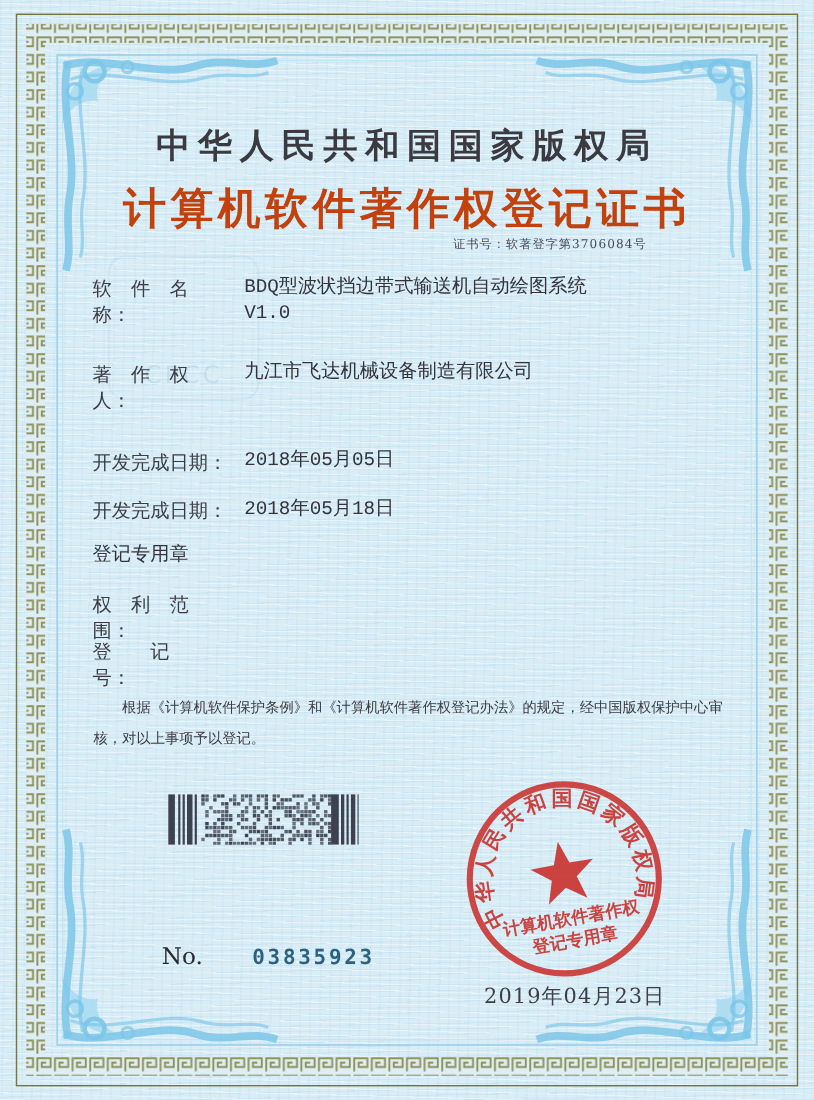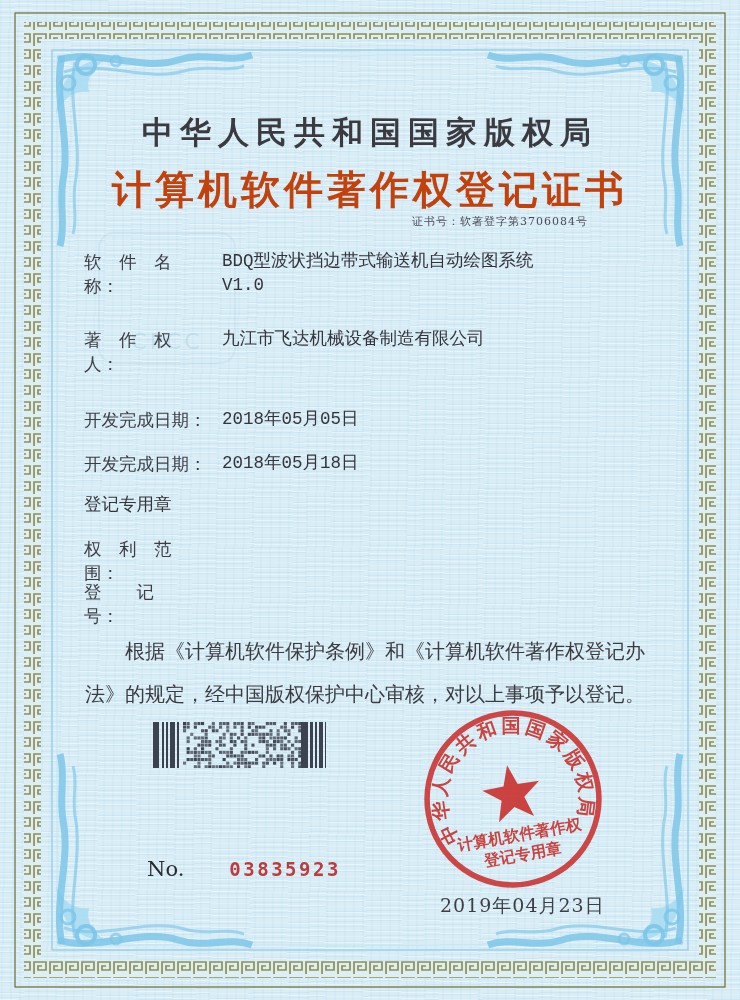--- a/index.html
+++ b/index.html
@@ -24,32 +24,32 @@
   }
   .certno{
     left:412px;top:214px;z-index:3;font-size:11px;color:#4b4b57;letter-spacing:1px;
   }
   .fields{left:84px;top:0;width:600px;z-index:3;}
   .field-row{position:absolute;display:flex;width:600px;font-family:Liberation Mono, monospace;}
   .f-label{width:138px;flex:0 0 138px;font-size:17.5px;color:#3c3c44;font-weight:500;}
   .f-value{font-size:17.5px;color:#34343c;line-height:1.35;}
   .statement{
     left:85px;top:630px;width:578px;z-index:3;
-    font-size:20px;line-height:2.15;color:#3b3b42;text-indent:2em;
+    font-size:13px;line-height:2.15;color:#3b3b42;text-indent:2em;
   }
   .barcode{left:145px;top:722px;width:196px;height:46px;z-index:3;}
   .seal{left:420px;top:706px;width:186px;height:186px;z-index:4;transform:rotate(-10deg);}
   .seal-date{
     left:440px;top:853px;z-index:5;font-size:19px;color:#3e3e46;letter-spacing:1px;font-weight:400;margin-top:40px;
   }
   .serial{left:147px;top:857px;z-index:3;display:flex;align-items:baseline;gap:31px;}
   .serial-label{font-size:21px;color:#2a2a30;margin-right:14px;}
   .serial-number{
     font-family:"DejaVu Sans Mono","Liberation Mono",monospace;
-    font-size:19px;letter-spacing:2.5px;color:#b91c1c;font-weight:bold;opacity:.85;
+    font-size:19px;letter-spacing:2.5px;color:#0c4a6e;font-weight:bold;opacity:.85;
   }
   .watermark{
     left:98px;top:232px;width:138px;height:132px;z-index:2;opacity:.30;
     border:2px solid rgba(140,185,210,.45);border-radius:16px;
     display:flex;align-items:flex-end;justify-content:center;
     color:rgba(130,180,205,.8);font-size:22px;letter-spacing:3px;
     font-family:"DejaVu Sans","Liberation Sans",sans-serif;padding-bottom:8px;box-sizing:border-box;
   }
 </style>
 </head>

